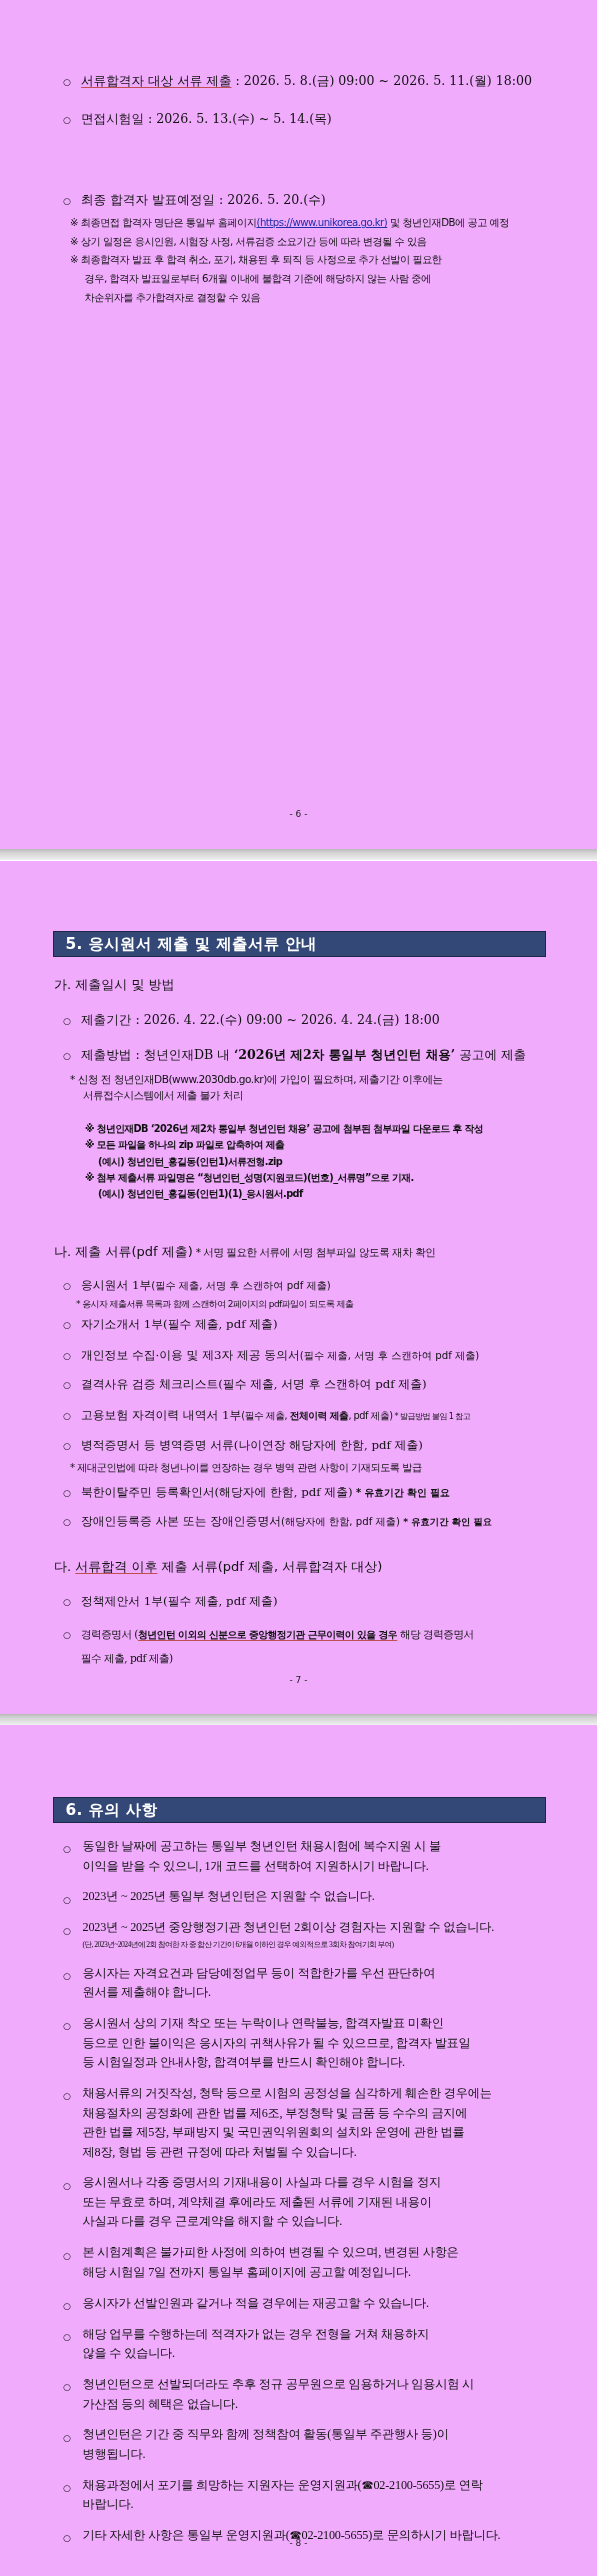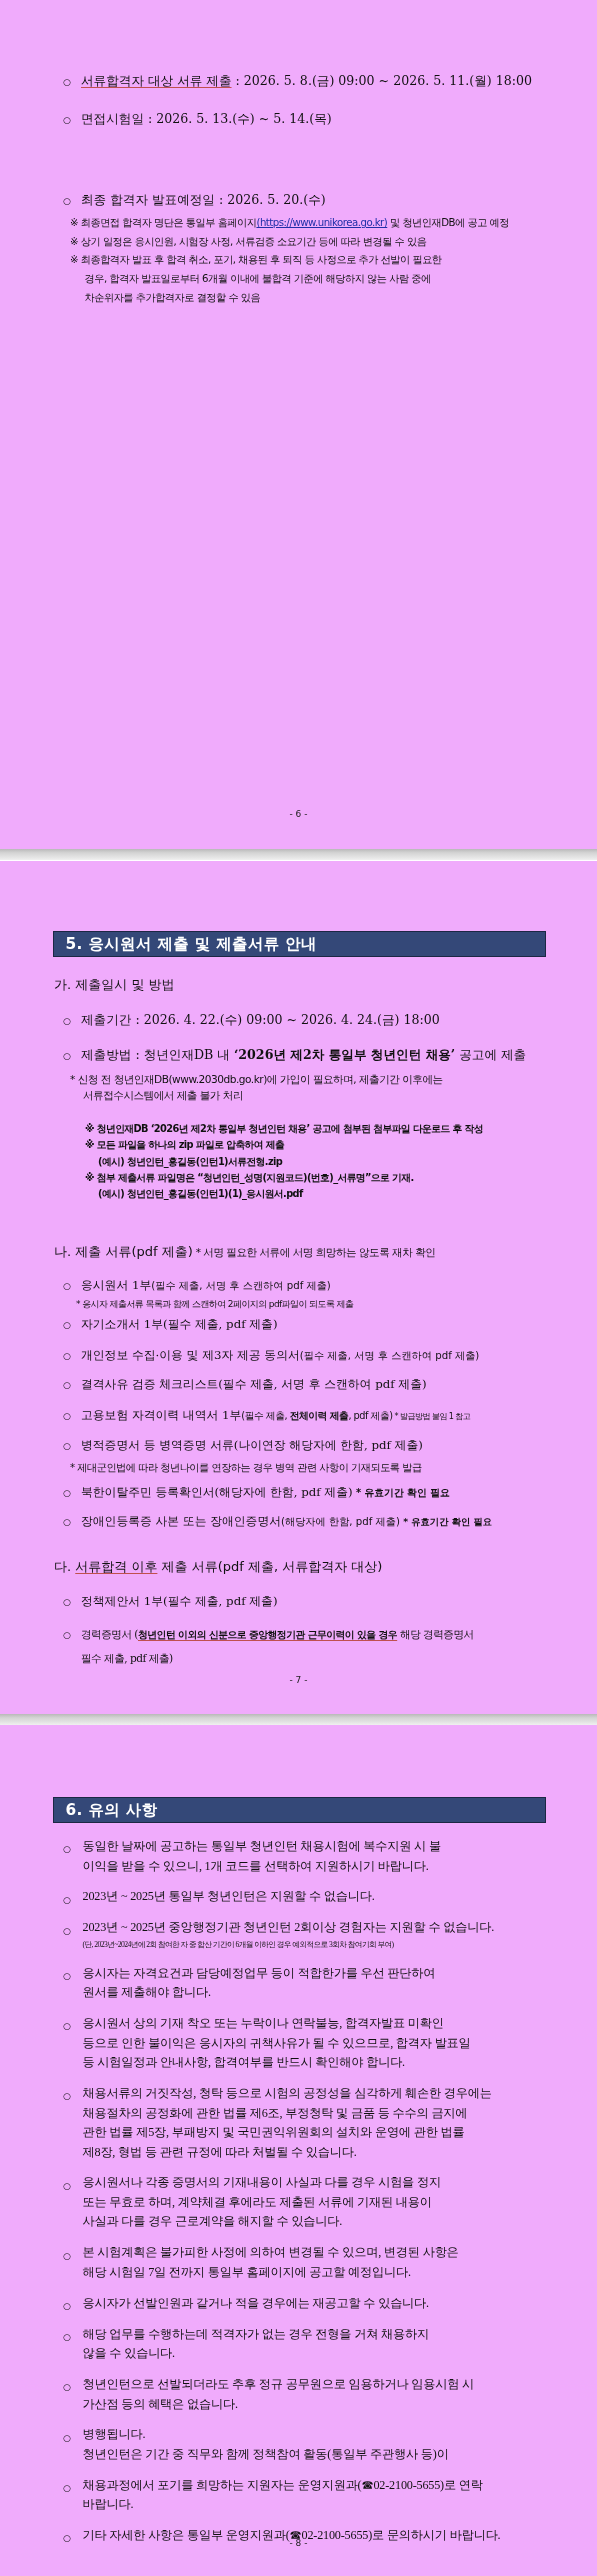--- a/index.html
+++ b/index.html
@@ -71,21 +71,21 @@
 
   <div class="abs sans bold" style="left:85px; top:260px; font-size:9.8px; line-height:16.3px; letter-spacing:-0.6px;">
     <div>※ 청년인재DB ‘2026년 제2차 통일부 청년인턴 채용’ 공고에 첨부된 첨부파일 다운로드 후 작성</div>
     <div>※ 모든 파일을 하나의 zip 파일로 압축하여 제출</div>
     <div style="padding-left:13px;">(예시) 청년인턴_홍길동(인턴1)서류전형.zip</div>
     <div>※ 첨부 제출서류 파일명은 “청년인턴_성명(지원코드)(번호)_서류명”으로 기재.</div>
     <div style="padding-left:13px;">(예시) 청년인턴_홍길동(인턴1)(1)_응시원서.pdf</div>
   </div>
 
   <div class="abs" style="left:54px; top:382px;">
-    <span class="sub">나. 제출 서류(pdf 제출)</span><span class="note" style="font-size:10.6px;"> * 서명 필요한 서류에 서명 희망하는 않도록 재차 확인</span>
+    <span class="sub">나. 제출 서류(pdf 제출)</span><span class="note" style="font-size:10.6px;"> * 서명 필요한 서류에 서명 첨부파일 않도록 재차 확인</span>
   </div>
 
   <div class="abs line" style="left:63px; top:416px; font-size:11.8px;">
     <span class="bullet-o">○</span><span>응시원서 1부</span><span class="sans" style="font-size:10.2px;">(필수 제출, 서명 후 스캔하여 pdf 제출)</span>
   </div>
   <div class="abs small" style="left:76px; top:437px;">* 응시자 제출서류 목록과 함께 스캔하여 2페이지의 pdf파일이 되도록 제출</div>
   <div class="abs line" style="left:63px; top:455px; font-size:11.8px;">
     <span class="bullet-o">○</span><span>자기소개서 1부</span><span>(필수 제출, pdf 제출)</span>
   </div>
   <div class="abs line" style="left:63px; top:486px; font-size:11.8px;">
@@ -181,22 +181,22 @@
           <span class="ind" style="letter-spacing: -0.2px; white-space: nowrap; overflow: hidden;">해당 업무를 수행하는데 적격자가 없는 경우 전형을 거쳐 채용하지</span>
           <span class="ind" style="letter-spacing: -0.2px; white-space: nowrap; overflow: hidden;">않을 수 있습니다.</span>
         </div>
         <div style="position: relative; margin-top: 11.4px;">
           <span class="bo" style="top: 3.3px;">○</span>
           <span class="ind" style="letter-spacing: -0.2px; white-space: nowrap; overflow: hidden;">청년인턴으로 선발되더라도 추후 정규 공무원으로 임용하거나 임용시험 시</span>
           <span class="ind" style="letter-spacing: -0.2px; white-space: nowrap; overflow: hidden;">가산점 등의 혜택은 없습니다.</span>
         </div>
         <div style="position: relative; margin-top: 11.4px;">
           <span class="bo" style="top: 3.3px;">○</span>
+          <span class="ind" style="letter-spacing: -0.2px; white-space: nowrap; overflow: hidden;">청년인턴은 기간 중 직무와 함께 정책참여 활동(통일부 주관행사 등)이</span>
           <span class="ind" style="letter-spacing: -0.2px; white-space: nowrap; overflow: hidden;">병행됩니다.</span>
-          <span class="ind" style="letter-spacing: -0.2px; white-space: nowrap; overflow: hidden;">청년인턴은 기간 중 직무와 함께 정책참여 활동(통일부 주관행사 등)이</span>
         </div>
         <div style="position: relative; margin-top: 11.4px;">
           <span class="bo" style="top: 3.3px;">○</span>
           <span class="ind" style="letter-spacing: -0.2px; white-space: nowrap; overflow: hidden;">채용과정에서 포기를 희망하는 지원자는 운영지원과(☎02-2100-5655)로 연락</span>
           <span class="ind" style="letter-spacing: -0.2px; white-space: nowrap; overflow: hidden;">바랍니다.</span>
         </div>
         <div style="position: relative; margin-top: 11.4px;">
           <span class="bo" style="top: 3.3px;">○</span>
           <span class="ind" style="letter-spacing: -0.2px; white-space: nowrap; overflow: hidden;">기타 자세한 사항은 통일부 운영지원과(☎02-2100-5655)로 문의하시기 바랍니다.</span>
         </div>

